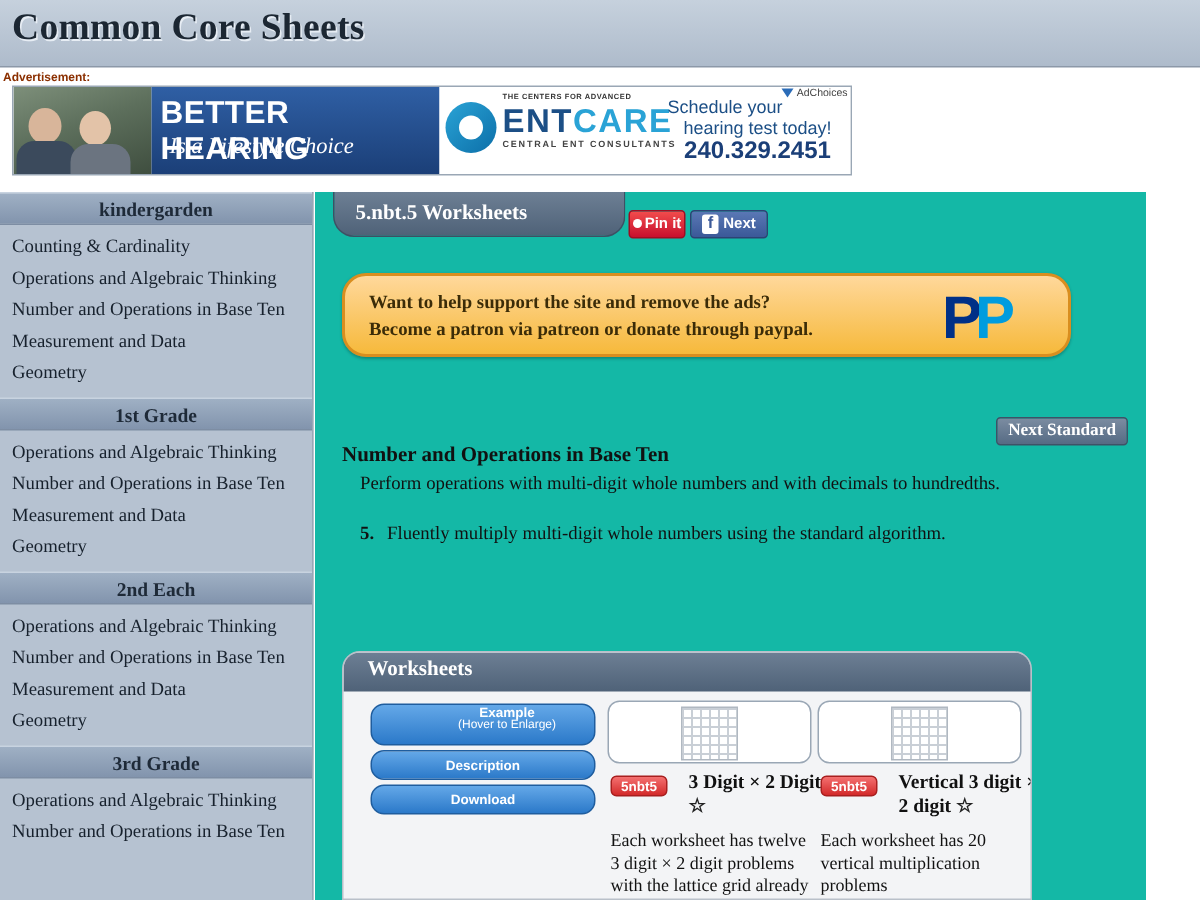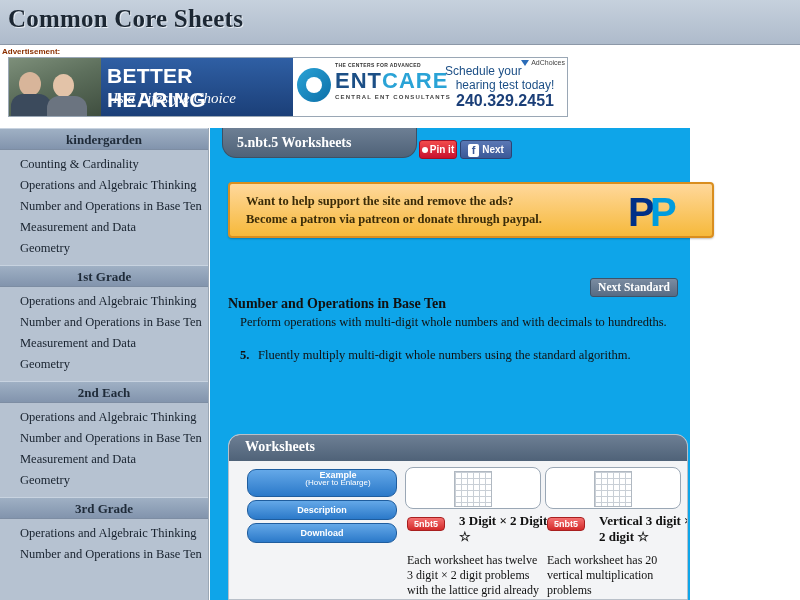--- a/index.html
+++ b/index.html
@@ -162,36 +162,36 @@
     background: linear-gradient(#9fb0c4 0%, #8294ad 100%);
     border-top: 1px solid #c8d3e0;
     border-bottom: 1px solid #7d8da3;
     text-align: center;
     font-family: "Liberation Serif", serif;
     font-size: 13px;
     font-weight: bold;
     color: #1e2a38;
     line-height: 22px;
   }
-  .grade-items { padding: 4px 0 6px 12px; }
+  .grade-items { padding: 4px 0 6px 0; }
   .grade-item {
     padding: 1px 8px;
     font-family: "Liberation Serif", serif;
     font-size: 12.5px;
     color: #17212d;
     line-height: 19px;
     white-space: nowrap;
   }
 
   
   .main {
     position: absolute;
     left: 210px; top: 128px;
-    width: 480px; height: 472px;
-    background: #0ea5e9;
+    width: 554px; height: 472px;
+    background: #14b8a6;
   }
   .page-tab {
     position: absolute;
     left: 12px; top: 0px;
     width: 195px; height: 30px;
     background: linear-gradient(#6d7f94 0%, #4f6278 100%);
     border-radius: 0 0 14px 14px;
     border: 1px solid #3e5064;
     border-top: none;
     color: #ffffff;
@@ -239,21 +239,21 @@
     vertical-align:middle; border-radius:2px;
   }
 
   
   .support-box {
     position: absolute;
     left: 18px; top: 54px;
     width: 486px; height: 56px;
     background: linear-gradient(#ffd89b 0%, #f6b93b 100%);
     border: 2px solid #d98e1f;
-    border-radius: 4px;
+    border-radius: 16px;
     box-shadow: 0 1px 2px rgba(0,0,0,.25);
   }
   .support-line1 {
     position: absolute; left: 16px; top: 10px;
     font-family: "Liberation Serif", serif;
     font-size: 12.5px; font-weight: bold; color: #3b2c08;
   }
   .support-line2 {
     position: absolute; left: 16px; top: 28px;
     font-family: "Liberation Serif", serif;

